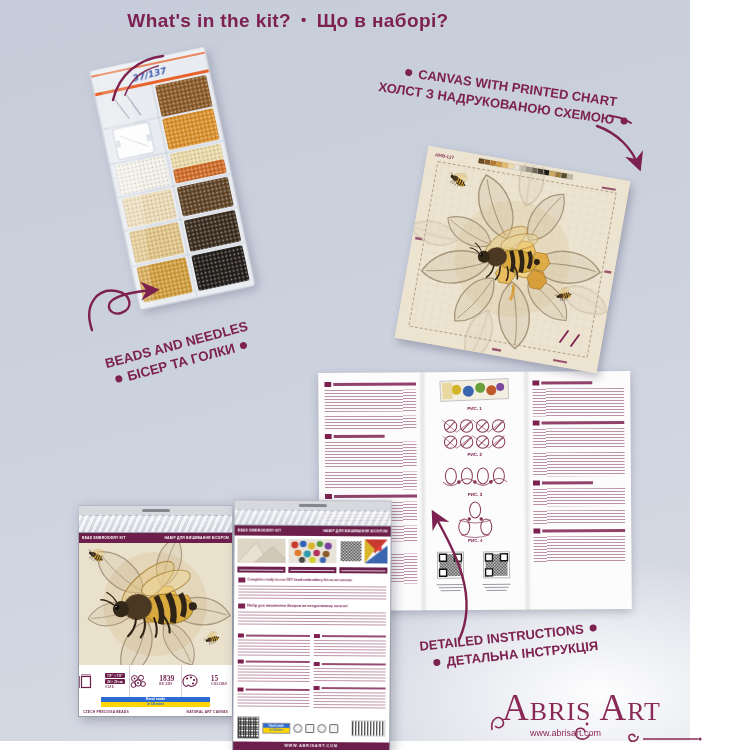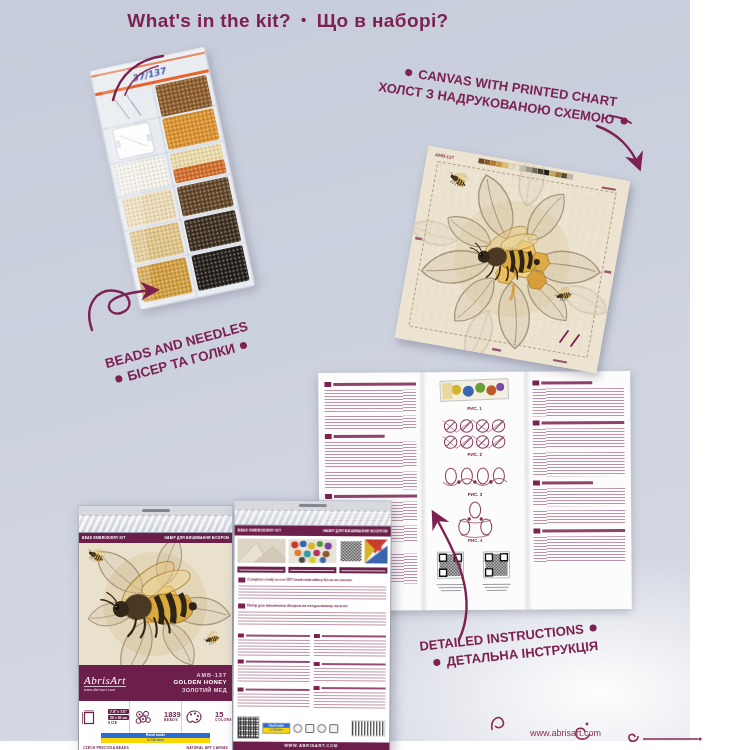--- a/index.html
+++ b/index.html
@@ -51,21 +51,21 @@
   .pkghdr span{font-size:3.4px;font-weight:bold;letter-spacing:.2px;white-space:nowrap;}
   .art{height:122px;overflow:hidden;background:#eae1cc;}
   .band{height:36px;background:#6d1f4c;color:#fff;display:flex;justify-content:space-between;align-items:center;padding:0 5px;}
   .script{font-family:"Liberation Serif",serif;font-style:italic;font-size:11px;letter-spacing:.5px;}
   .burl{font-size:3.2px;border-top:.5px solid rgba(255,255,255,.7);padding-top:1px;letter-spacing:.4px;}
   .bright{text-align:right;line-height:1.25;}
   .sku{font-size:5.5px;font-weight:bold;letter-spacing:1px;color:#e9cfdd;}
   .nameen{font-size:6px;font-weight:bold;letter-spacing:.4px;}
   .nameua{font-size:5.5px;font-weight:bold;letter-spacing:.4px;color:#e9cfdd;}
   .specs{height:32px;display:flex;background:#fff;}
-  .spec{flex:1;display:flex;align-items:center;justify-content:flex-end;gap:13px;border-left:1px solid #d8cdd6;}
+  .spec{flex:1;display:flex;align-items:center;justify-content:flex-start;gap:13px;border-left:1px solid #d8cdd6;font-family:Liberation Serif, serif;}
   .spec:first-child{border-left:none;}
   .chips{display:flex;flex-direction:column;gap:1px;align-items:flex-start;}
   .chip{background:#6d1f4c;color:#fff;font-size:3.4px;font-weight:bold;padding:.5px 2px;border-radius:1px;white-space:nowrap;}
   .sizelab{color:#6d1f4c;font-size:3.4px;font-weight:bold;letter-spacing:.5px;}
   .bignum{text-align:left;color:#6d1f4c;line-height:1.1;}
   .bignum .v{font-size:7.5px;font-weight:bold;}
   .bignum .l{font-size:3.4px;font-weight:bold;letter-spacing:.4px;}
   .uastrip{height:10px;display:flex;flex-direction:column;margin:0 22px;}
   .ua-b{flex:1;background:#2a6bd4;color:#fff;font-size:3.6px;font-weight:bold;text-align:center;line-height:5px;}
   .ua-y{flex:1;background:#ffd500;color:#2a6bd4;font-size:3.6px;font-weight:bold;text-align:center;line-height:5px;}
@@ -421,31 +421,20 @@
             <polygon points="10,0 5,8.7 -5,8.7 -10,0 -5,-8.7 5,-8.7" fill="#eec05a" opacity=".9"></polygon>
             <polygon points="10,0 5,8.7 -5,8.7 -10,0 -5,-8.7 5,-8.7" transform="translate(16,9)" fill="#dfa93c" opacity=".9"></polygon>
             <polygon points="10,0 5,8.7 -5,8.7 -10,0 -5,-8.7 5,-8.7" transform="translate(0,18.5)" fill="#f2d284" opacity=".9"></polygon>
             <polygon points="10,0 5,8.7 -5,8.7 -10,0 -5,-8.7 5,-8.7" transform="translate(-16,18.5)" fill="#d89a2e" opacity=".8"></polygon>
           </g>
           <use href="#bee" transform="translate(68,62) rotate(-12) scale(1.35)"></use>
           <use href="#bee" transform="translate(16,12) scale(.25) rotate(20)"></use>
           <use href="#bee" transform="translate(132,96) scale(.22) rotate(-25)"></use>
         </svg>
       </div>
-      <div class="band">
-        <div class="bleft">
-          <div class="script">AbrisArt</div>
-          <div class="burl">www.abrisart.com</div>
-        </div>
-        <div class="bright">
-          <div class="sku">AMB-137</div>
-          <div class="nameen">GOLDEN HONEY</div>
-          <div class="nameua">ЗОЛОТИЙ МЕД</div>
-        </div>
-      </div>
       <div class="specs">
         <div class="spec">
           <svg width="13" height="15" viewBox="0 0 13 15">
             <rect x="2.5" y="2.5" width="9" height="11" fill="none" stroke="#6d1f4c" stroke-width="1.2"></rect>
             <path d="M0.5,2 v12 M2,0.8 h10" stroke="#6d1f4c" stroke-width=".7"></path>
           </svg>
           <div class="chips">
             <span class="chip">7.9" × 7.9"</span>
             <span class="chip">20 × 20 cm</span>
             <span class="sizelab">SIZE</span>
@@ -644,15 +633,18 @@
     <svg class="abs" style="left:0;top:0;" width="215" height="62" viewBox="0 0 215 62">
       <g stroke="#8a2a56" stroke-width="1.6" fill="none">
         <path d="M4,46 C2,34 12,30 15,37 C17,42 11,46 7,42"></path>
         <path d="M102,50 C98,58 86,56 88,48 C89,43 96,43 97,48"></path>
         <path d="M150,52 C150,58 142,59 141,54 C140,50 146,49 147,53"></path>
         <path d="M155,55 H 210"></path>
       </g>
       <circle cx="212" cy="55" r="1.6" fill="#8a2a56"></circle>
       <circle cx="99" cy="40" r="1.4" fill="#8a2a56"></circle>
     </svg>
+    <div class="logotext">
+      <span class="la">A</span><span class="lr">BRIS</span><span class="la" style="margin-left:8px;">A</span><span class="lr">RT</span>
+    </div>
     <div class="logourl">www.abrisart.com</div>
   </div>
 </div>
 
 </body></html>

